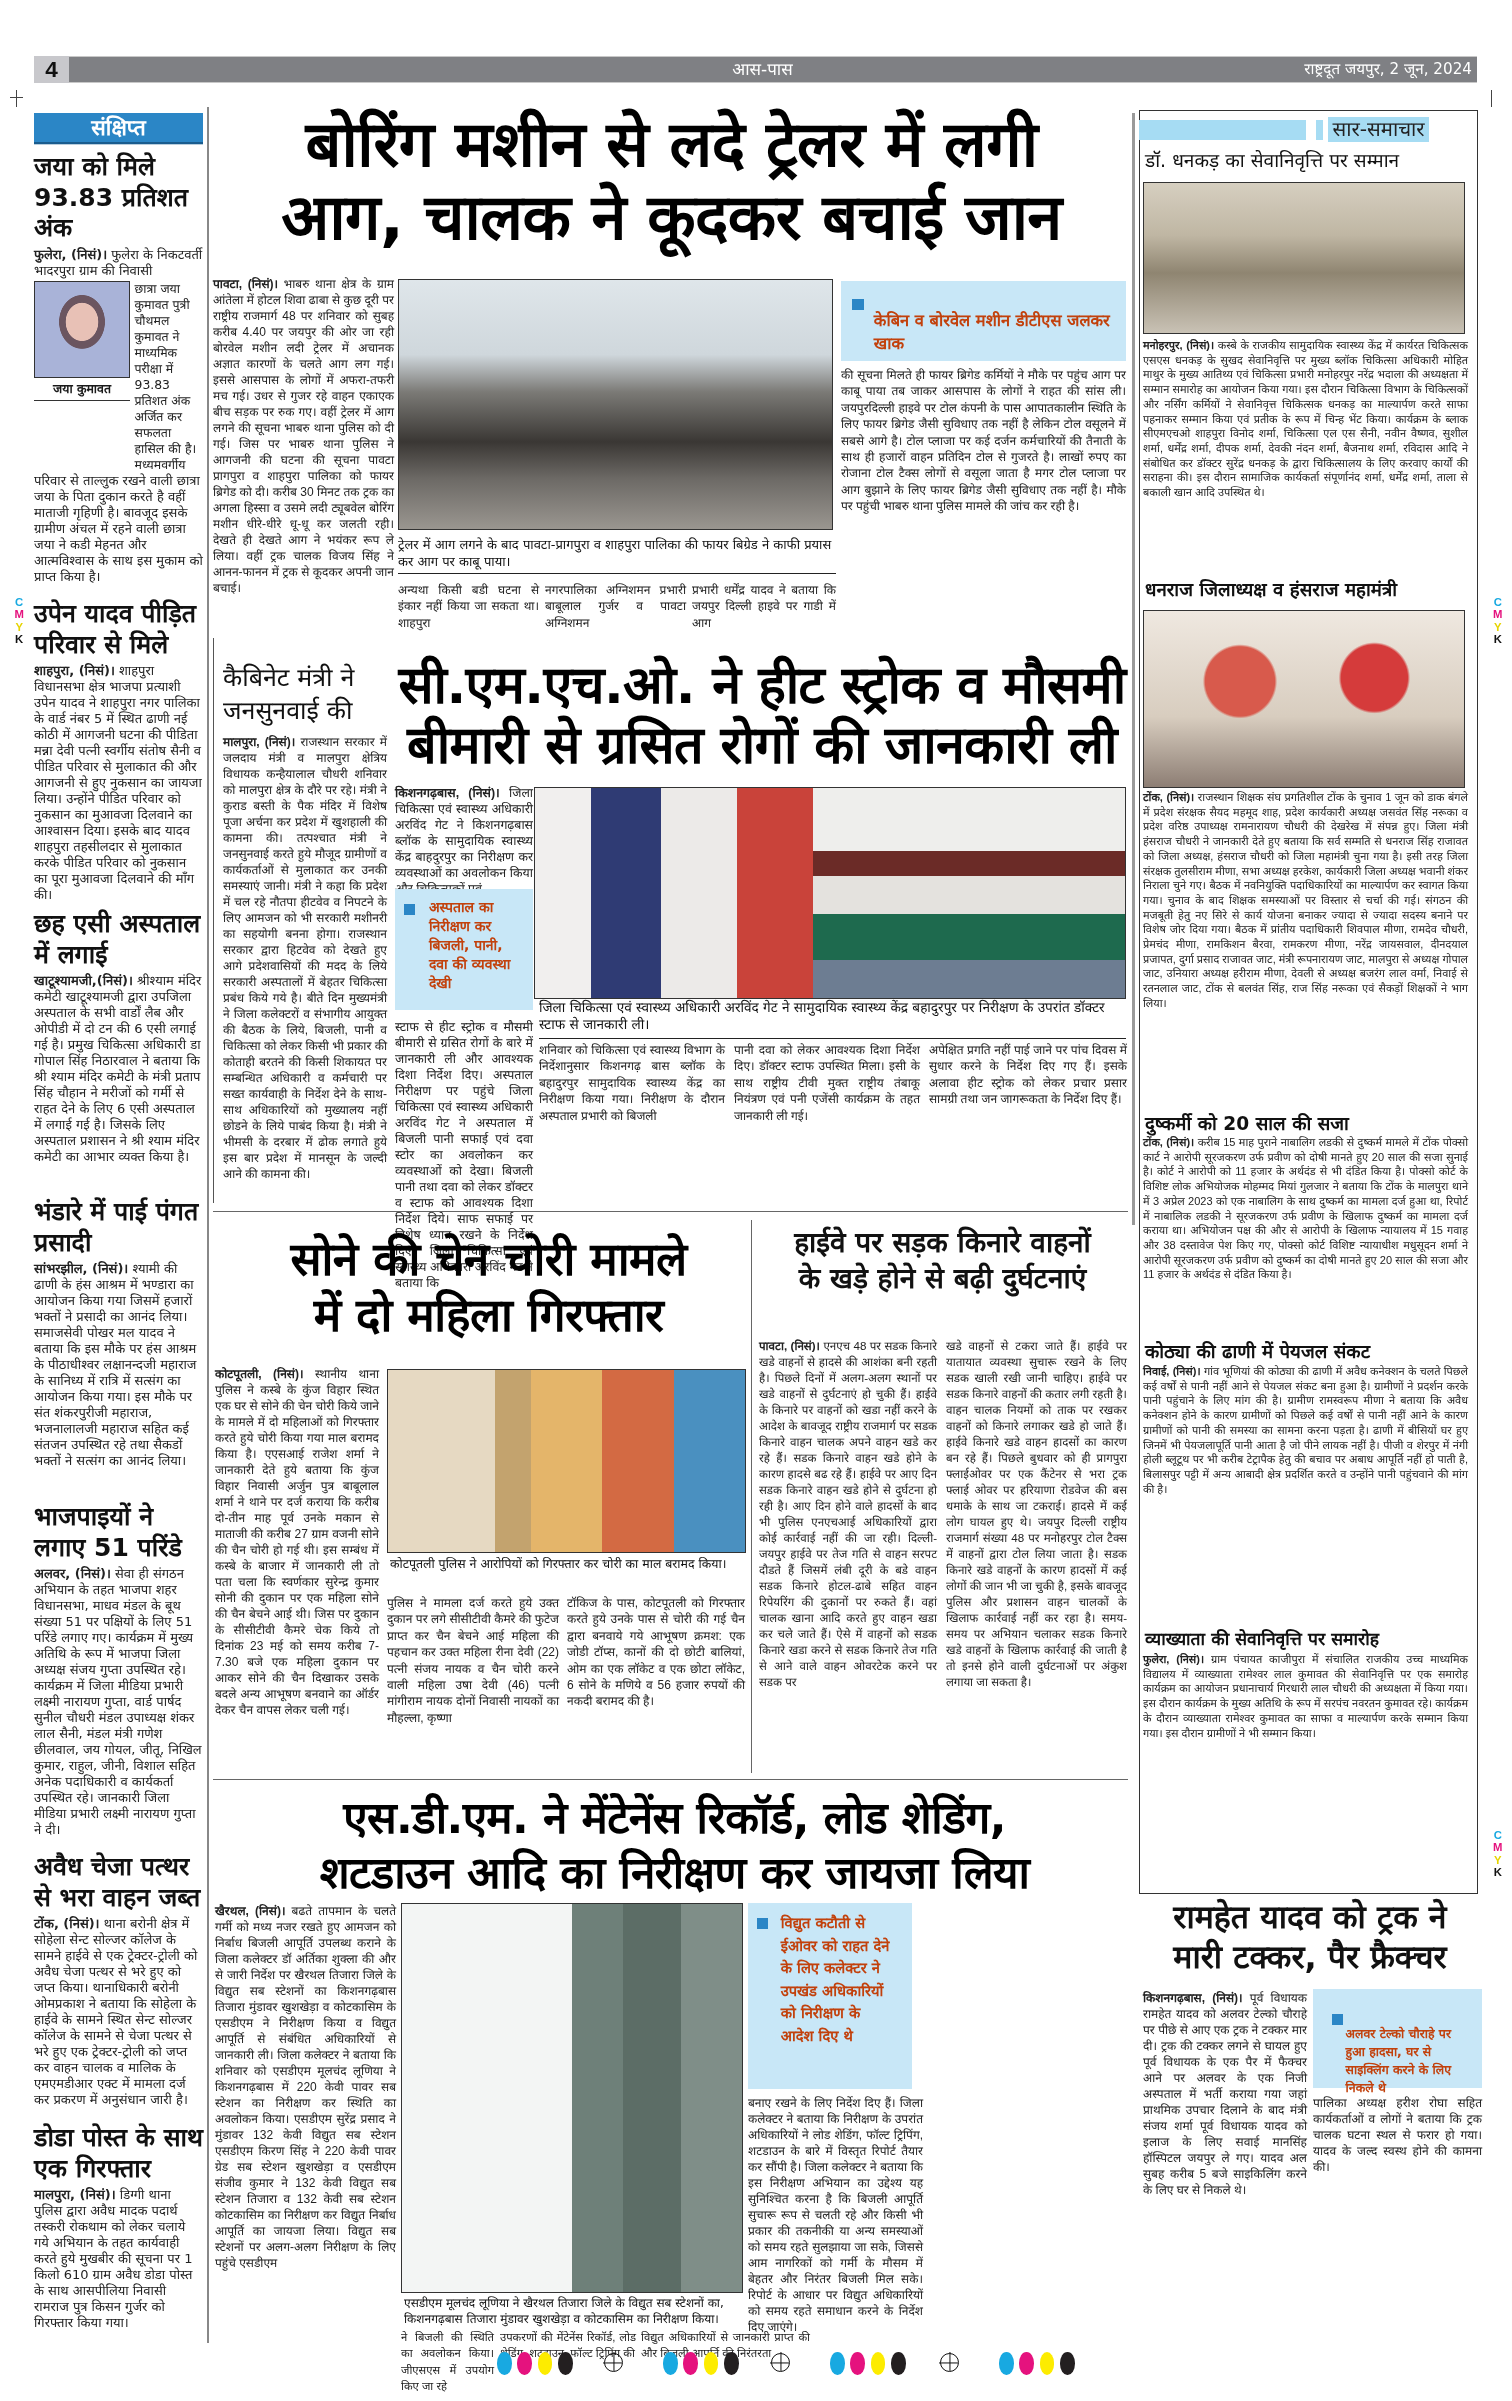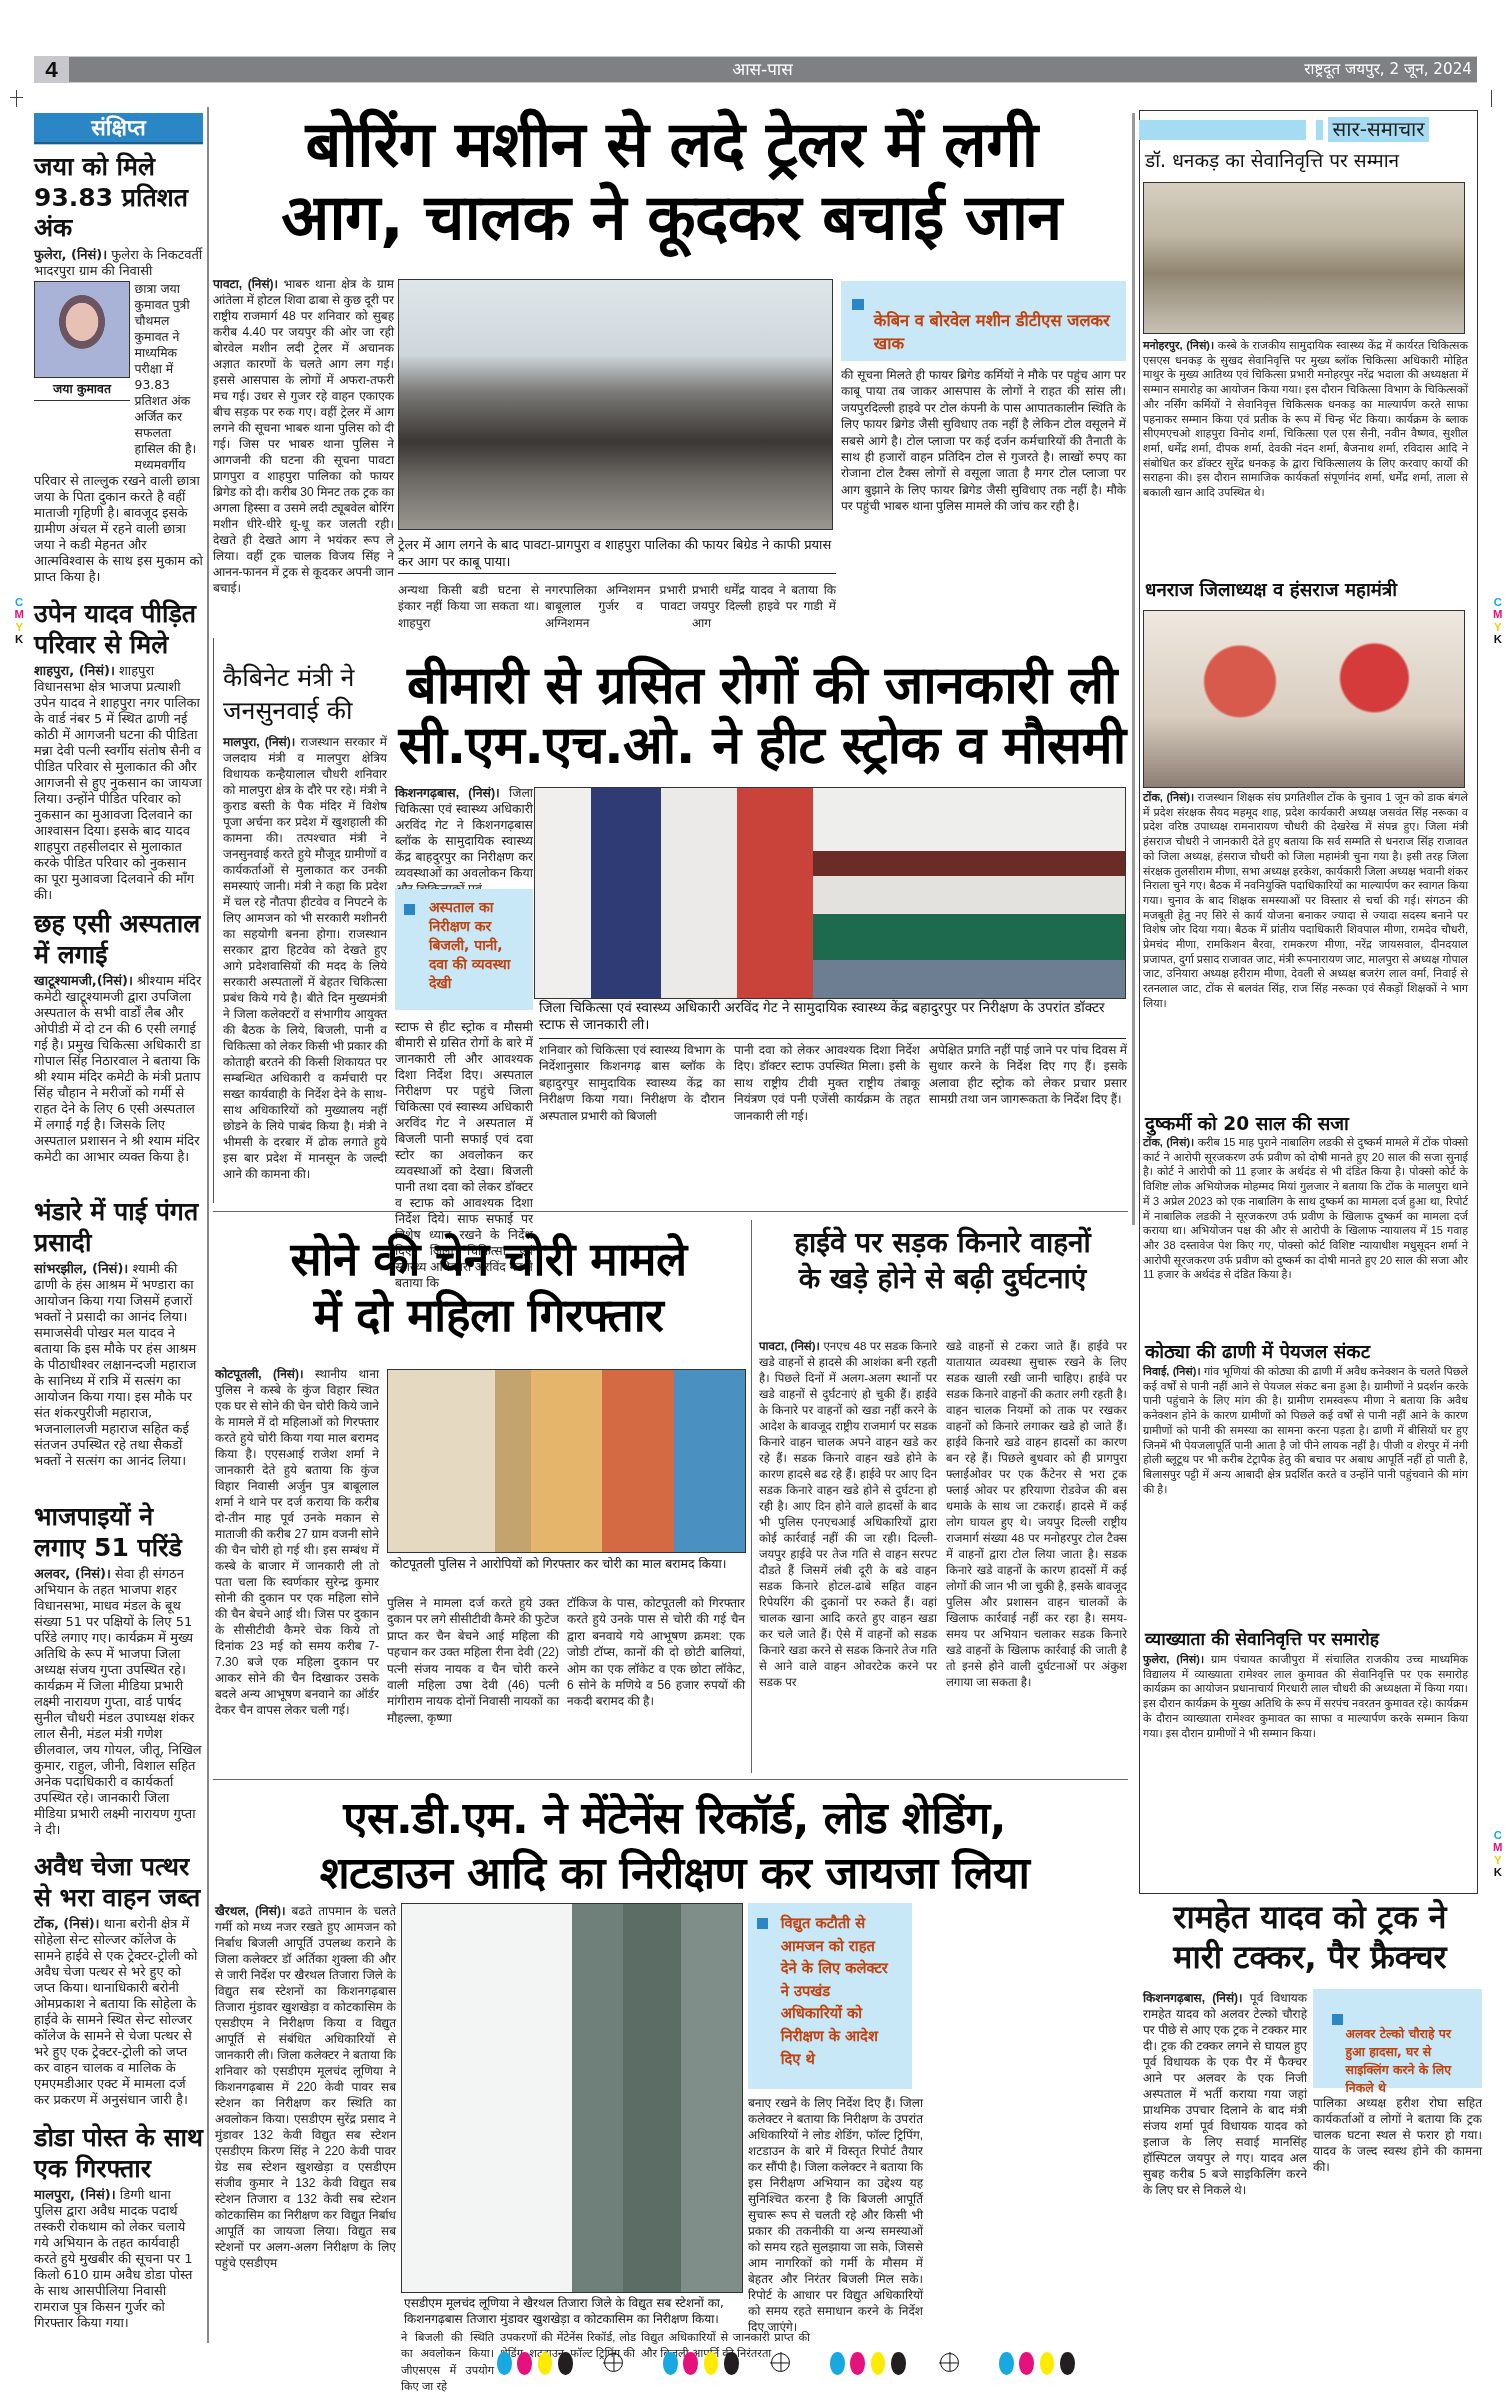--- a/index.html
+++ b/index.html
@@ -156,22 +156,22 @@
 
 <div class="abs vline-dark" style="left:1132px;top:113px;height:1112px"></div>
 
 <div class="abs vline" style="left:213px;top:638px;width:1.1px;height:565px;background:#555"></div>
 <div class="abs" style="left:223px;top:661px;width:164px;font-size:25px;line-height:33px;color:#111">कैबिनेट मंत्री ने जनसुनवाई की</div>
 <div class="abs body" style="left:223px;top:734px;width:164px;font-size:12px;line-height:16px">
   <b>मालपुरा, (निसं)।</b> <span>राजस्थान सरकार में जलदाय मंत्री व मालपुरा क्षेत्रिय विधायक कन्हैयालाल चौधरी शनिवार को मालपुरा क्षेत्र के दौरे पर रहे। मंत्री ने कुराड बस्ती के पैक मंदिर में विशेष पूजा अर्चना कर प्रदेश में खुशहाली की कामना की। तत्पश्चात मंत्री ने जनसुनवाई करते हुये मौजूद ग्रामीणों व कार्यकर्ताओं से मुलाकात कर उनकी समस्याएं जानी। मंत्री ने कहा कि प्रदेश में चल रहे नौतपा हीटवेव व निपटने के लिए आमजन को भी सरकारी मशीनरी का सहयोगी बनना होगा। राजस्थान सरकार द्वारा हिटवेव को देखते हुए आगे प्रदेशवासियों की मदद के लिये सरकारी अस्पतालों में बेहतर चिकित्सा प्रबंध किये गये है। बीते दिन मुख्यमंत्री ने जिला कलेक्टरों व संभागीय आयुक्त की बैठक के लिये, बिजली, पानी व चिकित्सा को लेकर किसी भी प्रकार की कोताही बरतने की किसी शिकायत पर सम्बन्धित अधिकारी व कर्मचारी पर सख्त कार्यवाही के निर्देश देने के साथ-साथ अधिकारियों को मुख्यालय नहीं छोडने के लिये पाबंद किया है। मंत्री ने भीमसी के दरबार में ढोक लगाते हुये इस बार प्रदेश में मानसून के जल्दी आने की कामना की।</span>
 </div>
 
 <div class="abs mega" style="left:395px;top:655px;width:734px;font-size:52px;line-height:60px;text-align:center">
+  <div>सी.एम.एच.ओ. ने हीट स्ट्रोक व मौसमी</div>
   <div>बीमारी से ग्रसित रोगों की जानकारी ली</div>
-  <div>सी.एम.एच.ओ. ने हीट स्ट्रोक व मौसमी</div>
 </div>
 <div class="abs body" style="left:395px;top:785px;width:138px;font-size:12.4px;line-height:16px">
   <b>किशनगढ़बास, (निसं)।</b> <span>जिला चिकित्सा एवं स्वास्थ्य अधिकारी अरविंद गेट ने किशनगढ़बास ब्लॉक के सामुदायिक स्वास्थ्य केंद्र बाहदुरपुर का निरीक्षण कर व्यवस्थाओं का अवलोकन किया और चिकित्सकों एवं</span>
 </div>
 <div class="abs callout" style="left:395px;top:889px;width:138px;height:121px;padding:9px">
   <span class="sq"></span><span class="txt" style="margin-left:13.6px;width:90px;font-size:14px;line-height:19px">अस्पताल का निरीक्षण कर बिजली, पानी, दवा की व्यवस्था देखी</span>
 </div>
 <div class="abs body" style="left:395px;top:1019px;width:138px;font-size:12.4px;line-height:16px">स्टाफ से हीट स्ट्रोक व मौसमी बीमारी से ग्रसित रोगों के बारे में जानकारी ली और आवश्यक दिशा निर्देश दिए। अस्पताल निरीक्षण पर पहुंचे जिला चिकित्सा एवं स्वास्थ्य अधिकारी अरविंद गेट ने अस्पताल में बिजली पानी सफाई एवं दवा स्टोर का अवलोकन कर व्यवस्थाओं को देखा। बिजली पानी तथा दवा को लेकर डॉक्टर व स्टाफ को आवश्यक दिशा निर्देश दिये। साफ सफाई पर विशेष ध्यान रखने के निर्देश दिए। जिला चिकित्सा एवं स्वास्थ्य अधिकारी अरविंद गेट ने बताया कि</div>
 <div class="abs photo ph-hosp1" style="left:534px;top:787px;width:282px;height:212px;border-right:none"></div>
 <div class="abs photo ph-hosp2" style="left:813px;top:787px;width:313px;height:212px;border-left:none"></div>
@@ -214,21 +214,21 @@
 </div>
 <div class="abs body" style="left:215px;top:1903px;width:181px;font-size:12px;line-height:16px">
   <b>खैरथल, (निसं)।</b> <span>बढते तापमान के चलते गर्मी को मध्य नजर रखते हुए आमजन को निर्बाध बिजली आपूर्ति उपलब्ध कराने के जिला कलेक्टर डॉ अर्तिका शुक्ला की और से जारी निर्देश पर खैरथल तिजारा जिले के विद्युत सब स्टेशनों का किशनगढ़बास तिजारा मुंडावर खुशखेड़ा व कोटकासिम के एसडीएम ने निरीक्षण किया व विद्युत आपूर्ति से संबंधित अधिकारियों से जानकारी ली। जिला कलेक्टर ने बताया कि शनिवार को एसडीएम मूलचंद लूणिया ने किशनगढ़बास में 220 केवी पावर सब स्टेशन का निरीक्षण कर स्थिति का अवलोकन किया। एसडीएम सुरेंद्र प्रसाद ने मुंडावर 132 केवी विद्युत सब स्टेशन एसडीएम किरण सिंह ने 220 केवी पावर ग्रेड सब स्टेशन खुशखेड़ा व एसडीएम संजीव कुमार ने 132 केवी विद्युत सब स्टेशन तिजारा व 132 केवी सब स्टेशन कोटकासिम का निरीक्षण कर विद्युत निर्बाध आपूर्ति का जायजा लिया। विद्युत सब स्टेशनों पर अलग-अलग निरीक्षण के लिए पहुंचे एसडीएम</span>
 </div>
 <div class="abs photo ph-power" style="left:401px;top:1903px;width:342px;height:390px"></div>
 <div class="abs caption" style="left:404px;top:2295px;width:339px;font-size:12px;line-height:16px">एसडीएम मूलचंद लूणिया ने खैरथल तिजारा जिले के विद्युत सब स्टेशनों का, किशनगढ़बास तिजारा मुंडावर खुशखेड़ा व कोटकासिम का निरीक्षण किया।</div>
 <div class="abs body" style="left:401px;top:2329px;width:93px;font-size:11.3px">ने बिजली की स्थिति का अवलोकन किया। जीएसएस में उपयोग किए जा रहे</div>
 <div class="abs body" style="left:500px;top:2329px;width:136px;font-size:11.3px">उपकरणों की मेंटेनेंस रिकॉर्ड, लोड शेडिंग, शटडाउन, फॉल्ट ट्रिपिंग की</div>
 <div class="abs body" style="left:641px;top:2329px;width:169px;font-size:11.3px">विद्युत अधिकारियों से जानकारी प्राप्त की और बिजली आपूर्ति की निरंतरता</div>
 <div class="abs callout" style="left:748px;top:1903px;width:164px;height:186px;padding:9px">
-  <span class="sq"></span><span class="txt" style="margin-left:12.4px;width:113px;font-size:14.7px;line-height:22.6px">विद्युत कटौती से आमजन को राहत देने के लिए कलेक्टर ने उपखंड अधिकारियों को निरीक्षण के आदेश दिए थे</span>
+  <span class="sq"></span><span class="txt" style="margin-left:12.4px;width:113px;font-size:14.7px;line-height:22.6px">विद्युत कटौती से ईओवर को राहत देने के लिए कलेक्टर ने उपखंड अधिकारियों को निरीक्षण के आदेश दिए थे</span>
 </div>
 <div class="abs body" style="left:748px;top:2095px;width:175px;font-size:12px;line-height:16px">बनाए रखने के लिए निर्देश दिए हैं। जिला कलेक्टर ने बताया कि निरीक्षण के उपरांत अधिकारियों ने लोड शेडिंग, फॉल्ट ट्रिपिंग, शटडाउन के बारे में विस्तृत रिपोर्ट तैयार कर सौंपी है। जिला कलेक्टर ने बताया कि इस निरीक्षण अभियान का उद्देश्य यह सुनिश्चित करना है कि बिजली आपूर्ति सुचारू रूप से चलती रहे और किसी भी प्रकार की तकनीकी या अन्य समस्याओं को समय रहते सुलझाया जा सके, जिससे आम नागरिकों को गर्मी के मौसम में बेहतर और निरंतर बिजली मिल सके। रिपोर्ट के आधार पर विद्युत अधिकारियों को समय रहते समाधान करने के निर्देश दिए जाएंगे।</div>
 
 <div class="abs rbox" style="left:1139px;top:110px;width:339px;height:1784px"></div>
 <div class="abs sar-band" style="left:1139px;top:120px;width:167px"></div>
 <div class="abs sar-band" style="left:1316px;top:120px;width:6.8px"></div>
 <div class="abs" style="left:1328px;top:117px;height:25px;background:#a6dcf3;padding:0 4.5px;font-size:20.3px;line-height:25px;color:#222">सार-समाचार</div>
 
 <div class="abs" style="left:1145px;top:147px;width:327px;font-size:19px;font-weight:normal;color:#111">डॉ. धनकड़ का सेवानिवृत्ति पर सम्मान</div>
 <div class="abs photo ph-group" style="left:1143px;top:182px;width:322px;height:152px"></div>

